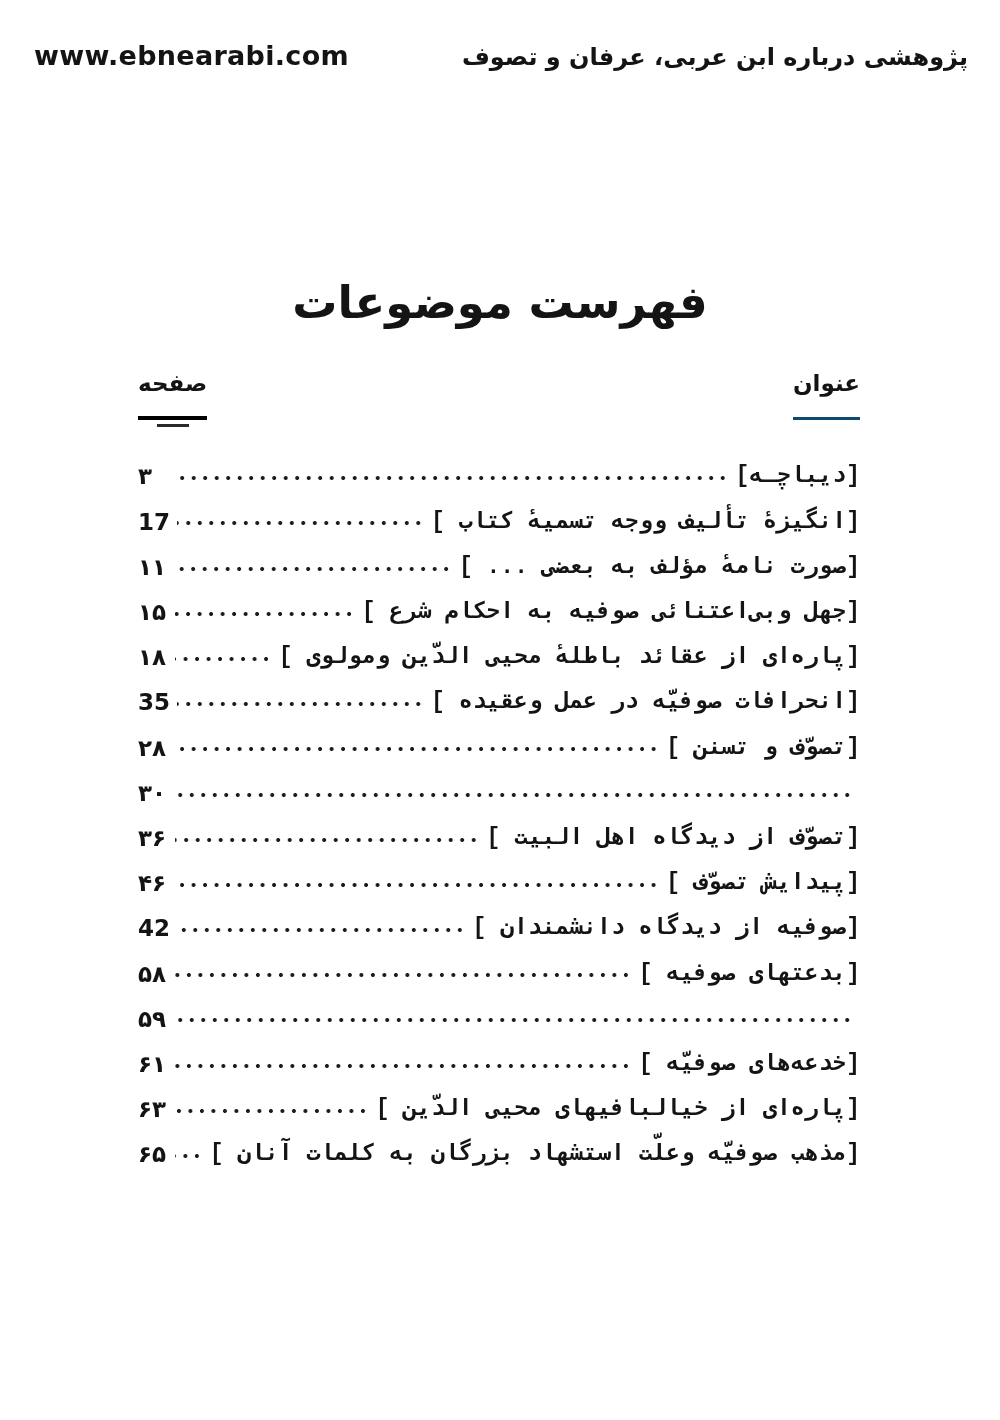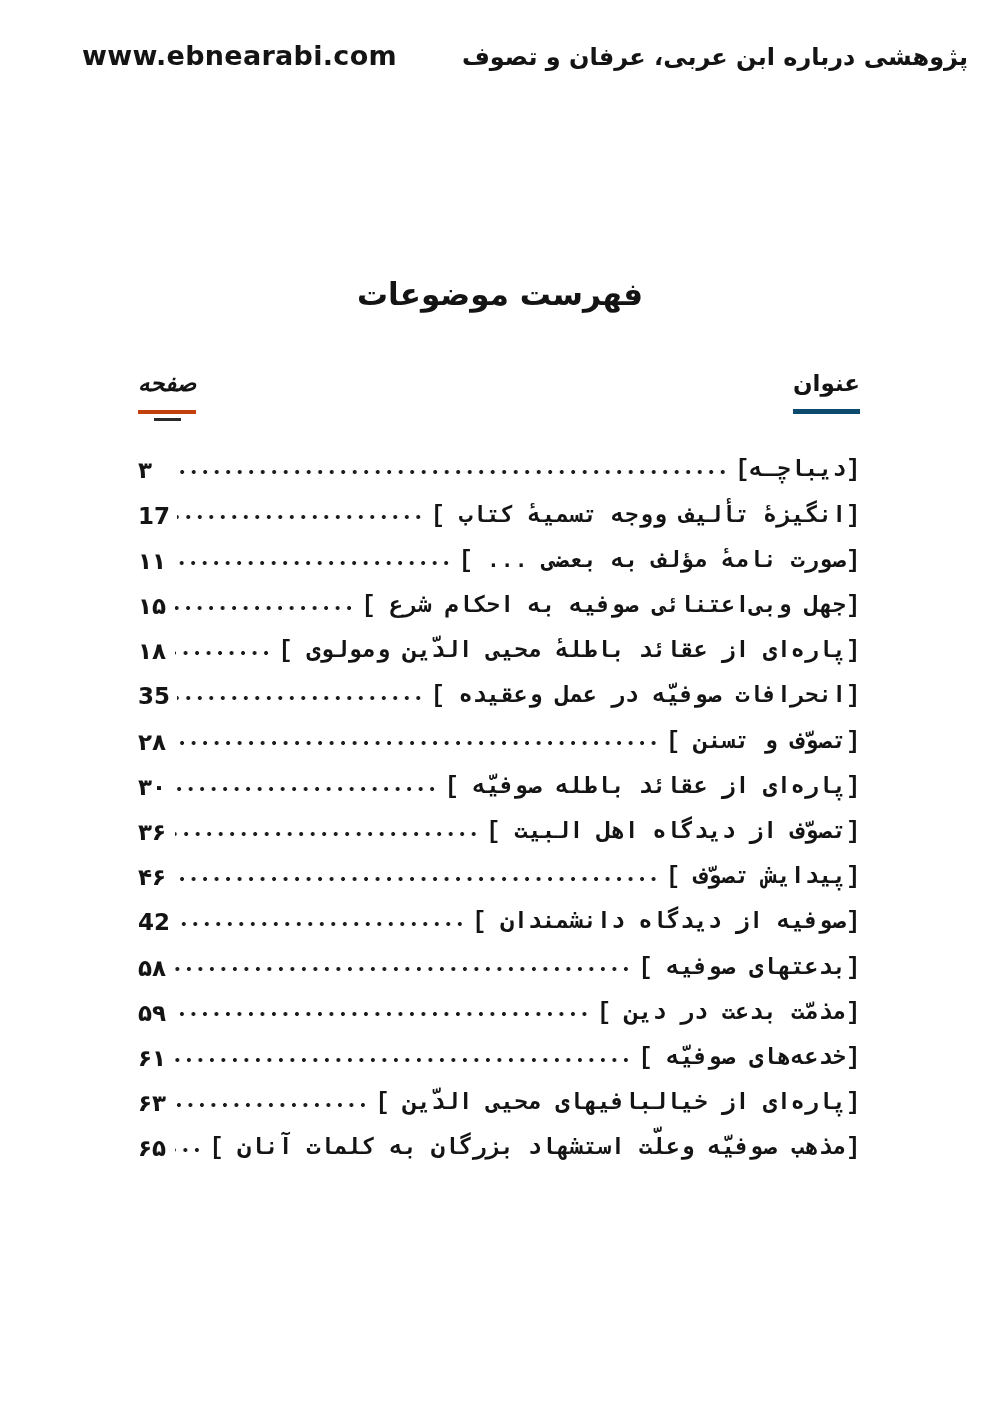--- a/index.html
+++ b/index.html
@@ -19,21 +19,20 @@
 
   
   .page-header {
     position: absolute;
     top: 40px;
     left: 34px;
     right: 32px;
     display: flex;
     justify-content: space-between;
     align-items: baseline;
-    margin-left: 48px;
   }
   .site-url {
     font-weight: bold;
     font-size: 27px;
     letter-spacing: 0.3px;
     direction: ltr;
   }
   .book-title {
     font-weight: bold;
     font-size: 24px;
@@ -43,46 +42,45 @@
 
   
   .toc-title {
     position: absolute;
     top: 276px;
     left: 0;
     width: 100%;
     text-align: center;
     direction: rtl;
     font-weight: bold;
-    font-size: 31px;
+    font-size: 45px;
   }
 
   
   .toc {
     position: absolute;
     top: 370px;
     right: 140px;
     width: 722px;
     direction: rtl;
   }
   .toc-head {
     display: flex;
     justify-content: space-between;
     font-size: 23px;
     font-weight: bold;
     margin-bottom: 26px;
   }
   .col-title-label {
-    border-bottom: 5px solid #0c4a6e;
+    border-bottom: 3px solid #0c4a6e;
   }
   .col-page-label {
-    border-bottom: 4px solid #c2410c;
-    padding-bottom: 14px;
+    border-bottom: 4px solid #000000;
+    padding-bottom: 20px;
     position: relative;
-    font-style: italic;
   }
   .col-page-label::after {
     content: "";
     position: absolute;
     bottom: -11px;
     right: 26%;
     width: 46%;
     height: 3px;
     background: #2a2a2a;
   }
@@ -171,21 +169,20 @@
     <span class="entry-page">35</span>
   </div>
 
   <div class="toc-row">
     <span class="entry-title">[تصوّف و تسنن ]</span>
     <span class="leader"></span>
     <span class="entry-page">۲۸</span>
   </div>
 
   <div class="toc-row">
-    <span class="entry-title">[پاره‌ای از عقائد باطله صوفیّه ]</span>
     <span class="leader"></span>
     <span class="entry-page">۳۰</span>
   </div>
 
   <div class="toc-row">
     <span class="entry-title">[تصوّف از دیدگاه اهل البیت ]</span>
     <span class="leader"></span>
     <span class="entry-page">۳۶</span>
   </div>
 
@@ -201,21 +198,20 @@
     <span class="entry-page">42</span>
   </div>
 
   <div class="toc-row">
     <span class="entry-title">[بدعتهای صوفیه ]</span>
     <span class="leader"></span>
     <span class="entry-page">۵۸</span>
   </div>
 
   <div class="toc-row">
-    <span class="entry-title">[مذمّت بدعت در دین ]</span>
     <span class="leader"></span>
     <span class="entry-page">۵۹</span>
   </div>
 
   <div class="toc-row">
     <span class="entry-title">[خدعه‌های صوفیّه ]</span>
     <span class="leader"></span>
     <span class="entry-page">۶۱</span>
   </div>
 

